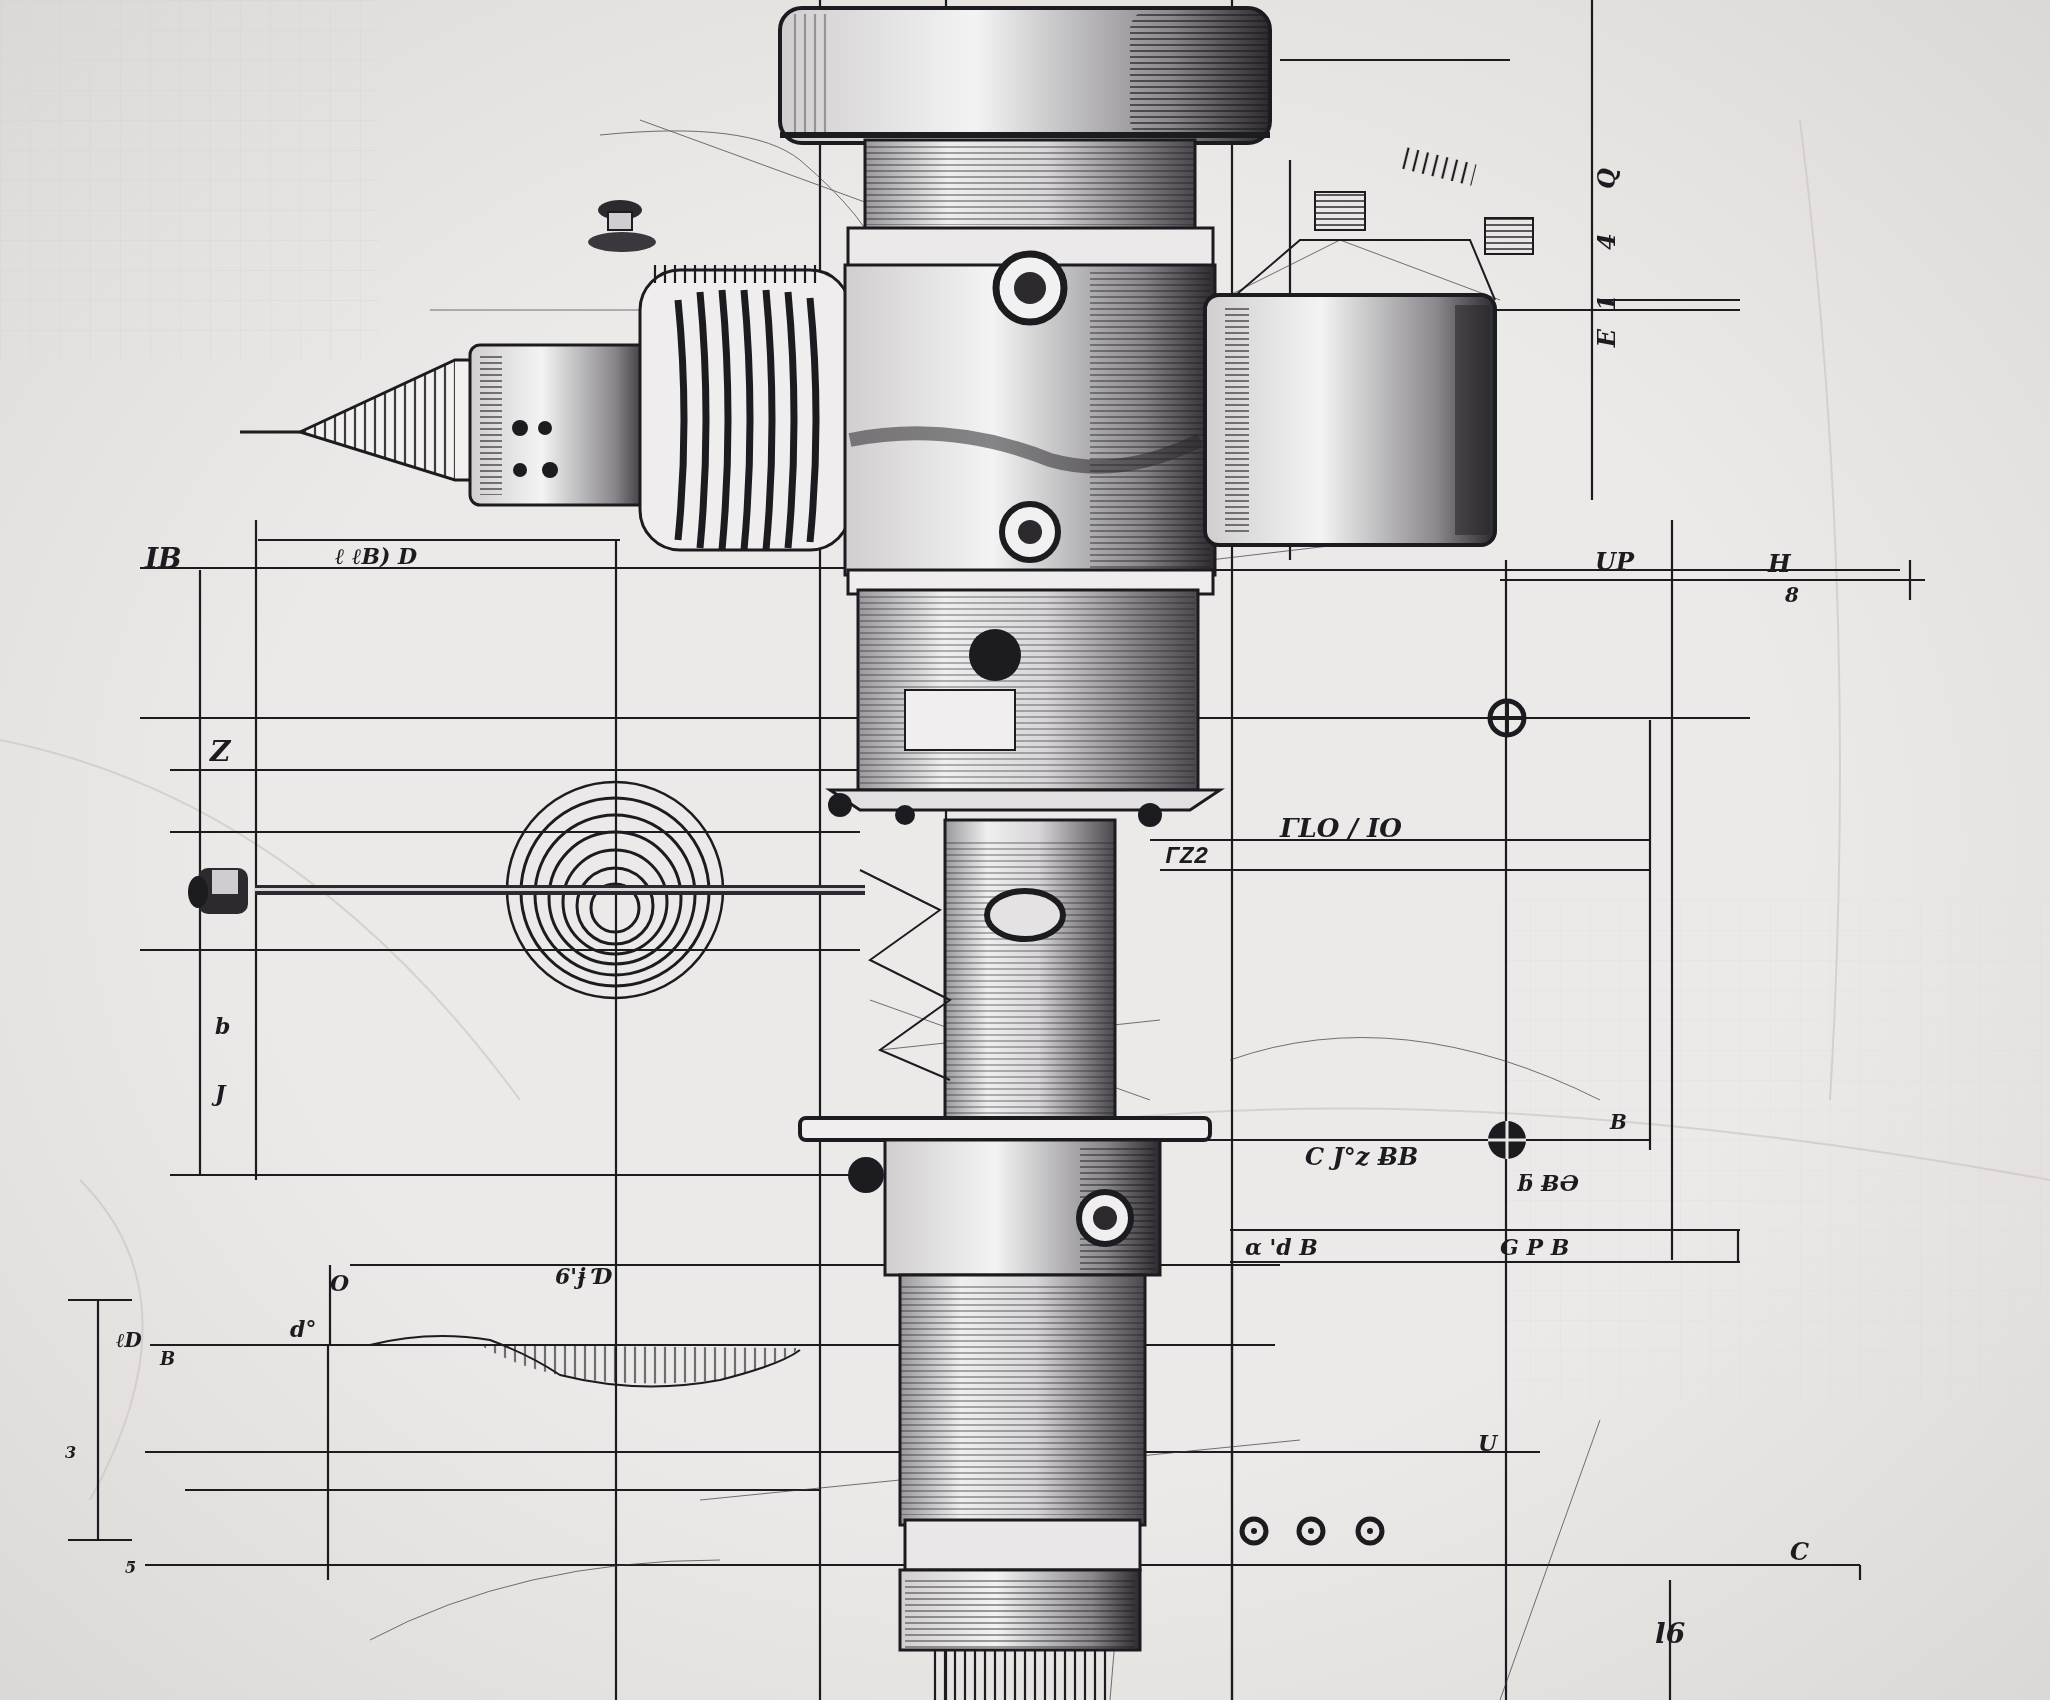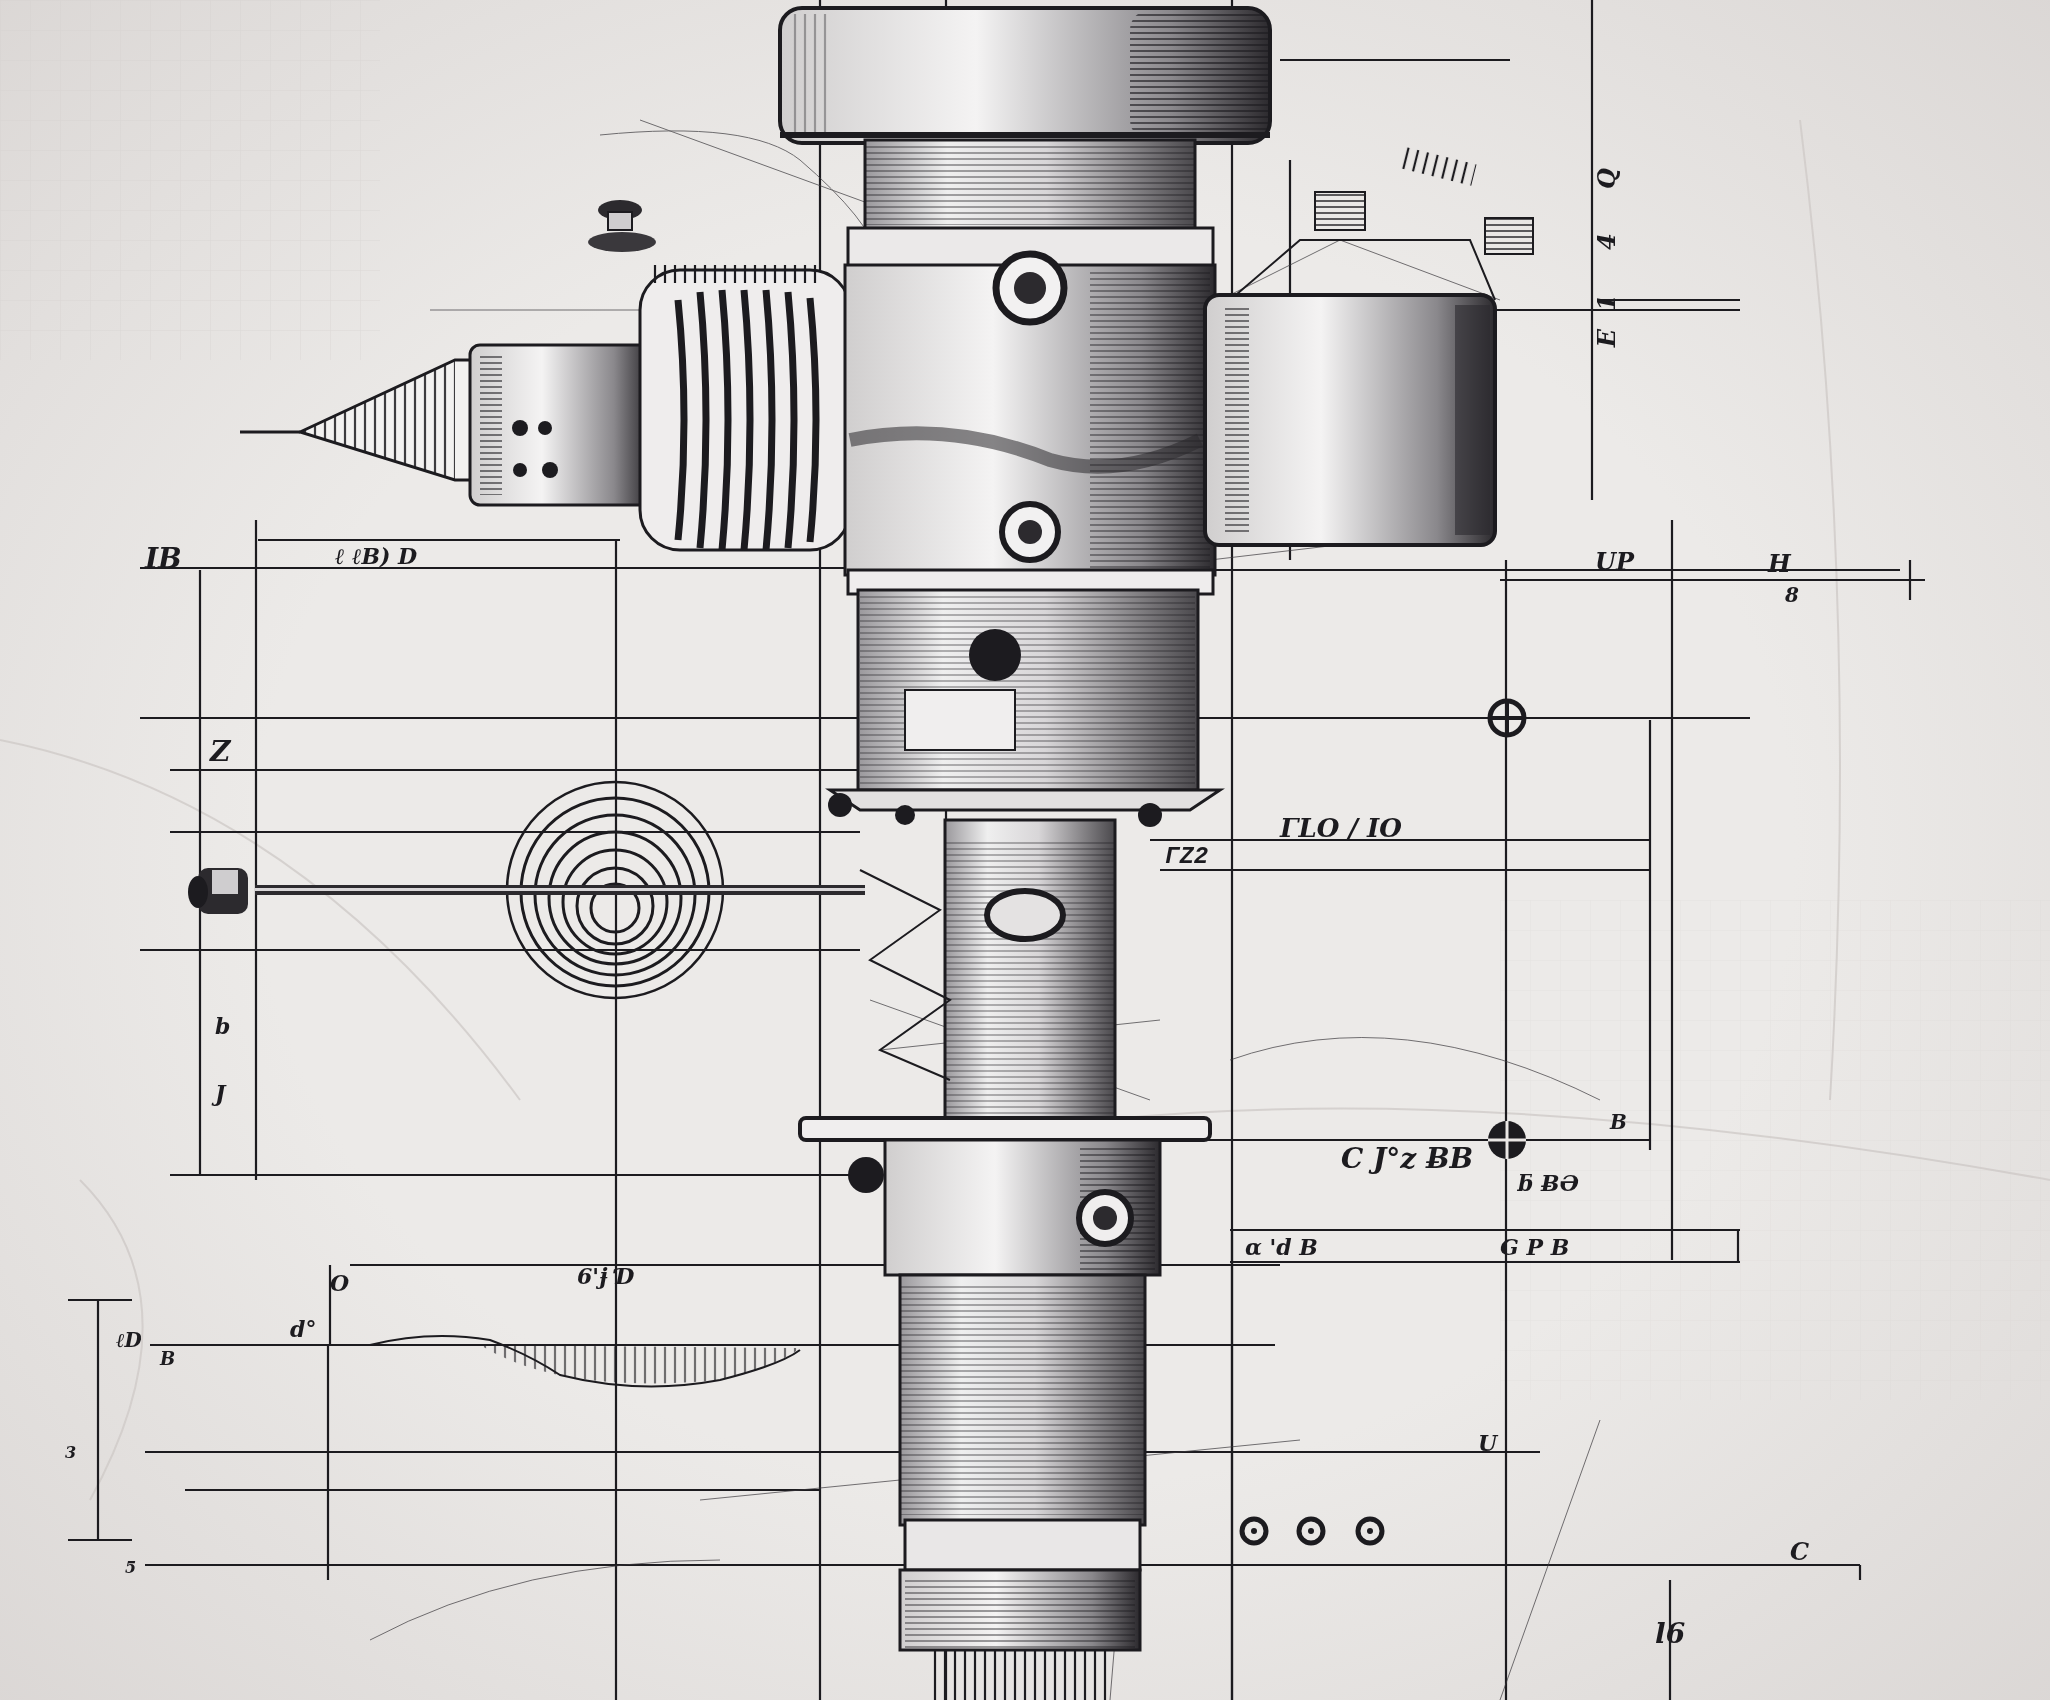--- a/index.html
+++ b/index.html
@@ -259,30 +259,30 @@
     <path d="M370 1345 Q430 1330 490 1340 Q530 1355 560 1375 Q640 1395 720 1380 Q780 1365 800 1350" fill="none" stroke="#1c1b1f" stroke-width="2"></path>
     <path d="M480 1345 Q560 1395 720 1380 Q780 1365 800 1348 Z" fill="url(#hatchV)" opacity="0.6"></path>
   </g>
 </svg>
 
 
 <span class="lbl" style="left:335px;top:545px;font-size:22px;">ℓ ℓB) D</span>
 <span class="lbl" style="left:145px;top:545px;font-size:28px;">IB</span>
 <span class="lbl" style="left:1280px;top:815px;font-size:26px;">ΓLO  / IO</span>
 <span class="lbl" style="left:1165px;top:845px;font-size:24px;font-family:Liberation Mono, monospace;">ΓZ2</span>
-<span class="lbl" style="left:1305px;top:1145px;font-size:28px;margin-left:36px;">C J°z ɃB</span>
+<span class="lbl" style="left:1305px;top:1145px;font-size:24px;">C J°z ɃB</span>
 <span class="lbl" style="left:1610px;top:1112px;font-size:20px;">B</span>
 <span class="lbl" style="left:1490px;top:1172px;font-size:22px;margin-left:28px;">ƃ ɃƏ</span>
 <span class="lbl" style="left:1245px;top:1236px;font-size:22px;">ɑ  'd  B</span>
 <span class="lbl" style="left:1500px;top:1236px;font-size:22px;">G  P  B</span>
 <span class="lbl" style="left:1595px;top:550px;font-size:24px;">UP</span>
 <span class="lbl" style="left:1768px;top:552px;font-size:24px;">H</span>
 <span class="lbl" style="left:1785px;top:585px;font-size:20px;">8</span>
 <span class="lbl vert" style="left:1595px;top:150px;font-size:24px;letter-spacing:18px;">E1  4  Q</span>
-<span class="lbl" style="left:555px;top:1265px;font-size:22px;margin-left:22px;">6'ɉ Ɗ</span>
+<span class="lbl" style="left:555px;top:1265px;font-size:22px;">6'ɉ Ɗ</span>
 <span class="lbl" style="left:116px;top:1330px;font-size:20px;">ℓD</span>
 <span class="lbl" style="left:160px;top:1350px;font-size:18px;">B</span>
 <span class="lbl" style="left:290px;top:1318px;font-size:22px;">d°</span>
 <span class="lbl" style="left:330px;top:1272px;font-size:22px;">O</span>
 <span class="lbl" style="left:210px;top:738px;font-size:28px;">Z</span>
 <span class="lbl" style="left:215px;top:1015px;font-size:22px;">b</span>
 <span class="lbl" style="left:215px;top:1082px;font-size:22px;">J</span>
 <span class="lbl" style="left:1478px;top:1432px;font-size:22px;">U</span>
 <span class="lbl" style="left:1790px;top:1540px;font-size:24px;">C</span>
 <span class="lbl" style="left:1655px;top:1620px;font-size:28px;">l6</span>

